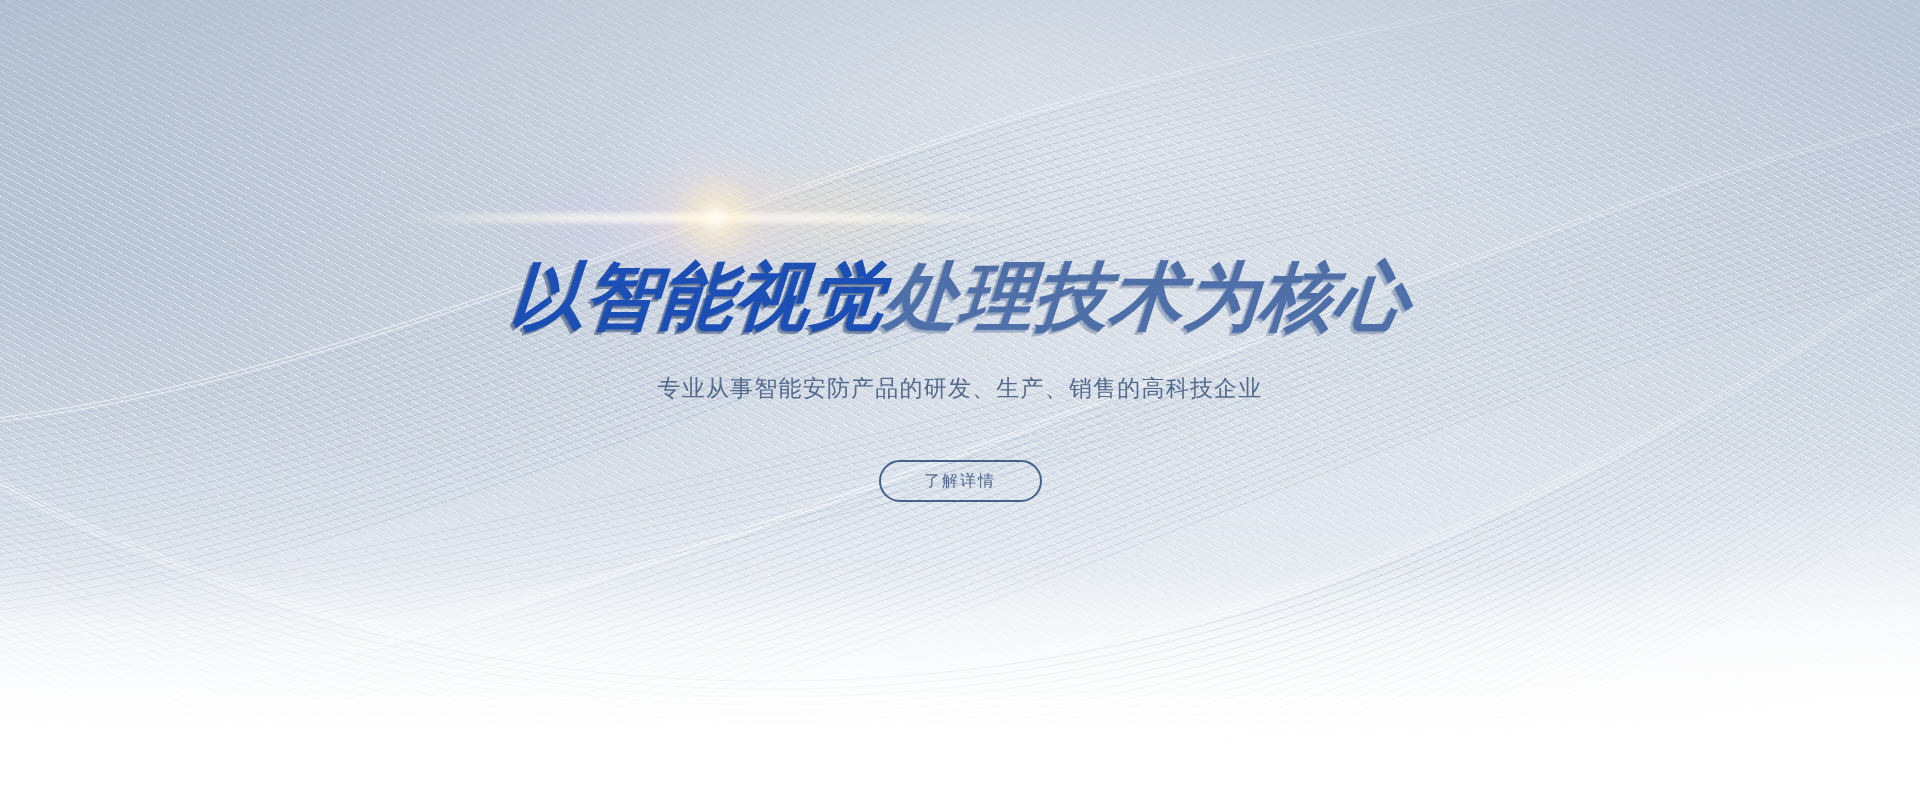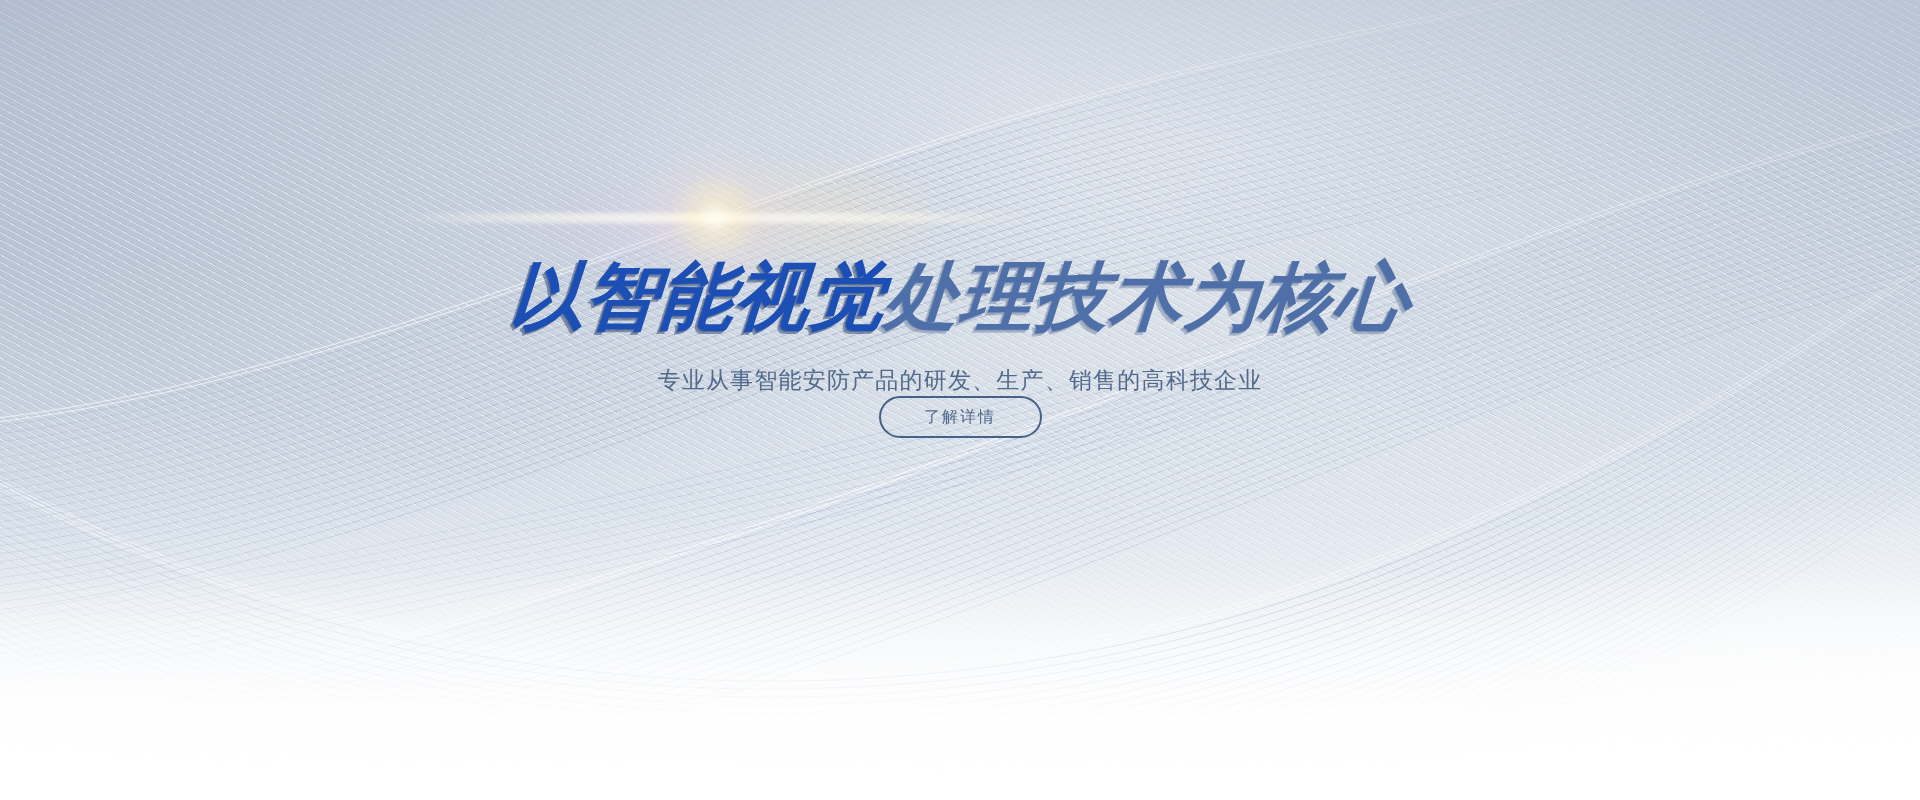--- a/index.html
+++ b/index.html
@@ -139,28 +139,29 @@
   .hl-a{
     color:#1b4fb5;
     text-shadow:-3px 3px 0 rgba(22,48,99,.45), -1px 1px 0 rgba(22,48,99,.30);
   }
   .hl-b{
     color:#4f6fa8;
     text-shadow:-3px 3px 0 rgba(58,86,134,.32), -1px 1px 0 rgba(58,86,134,.22);
   }
 
   .subtitle{
-    margin-top:32px;
+    margin-top:40px;
     font-size:23px;
     letter-spacing:1.2px;
     color:#52698b;
     white-space:nowrap;
   }
 
   .cta{
+    margin-top:56px;
     width:163px; height:42px;
     display:flex; align-items:center; justify-content:center;
     border:2px solid #45618a;
     border-radius:21px;
     background:transparent;
     color:#4e678c;
     font-size:16px;
     letter-spacing:2px;
     font-family:Liberation Serif, serif;
     cursor:pointer;

